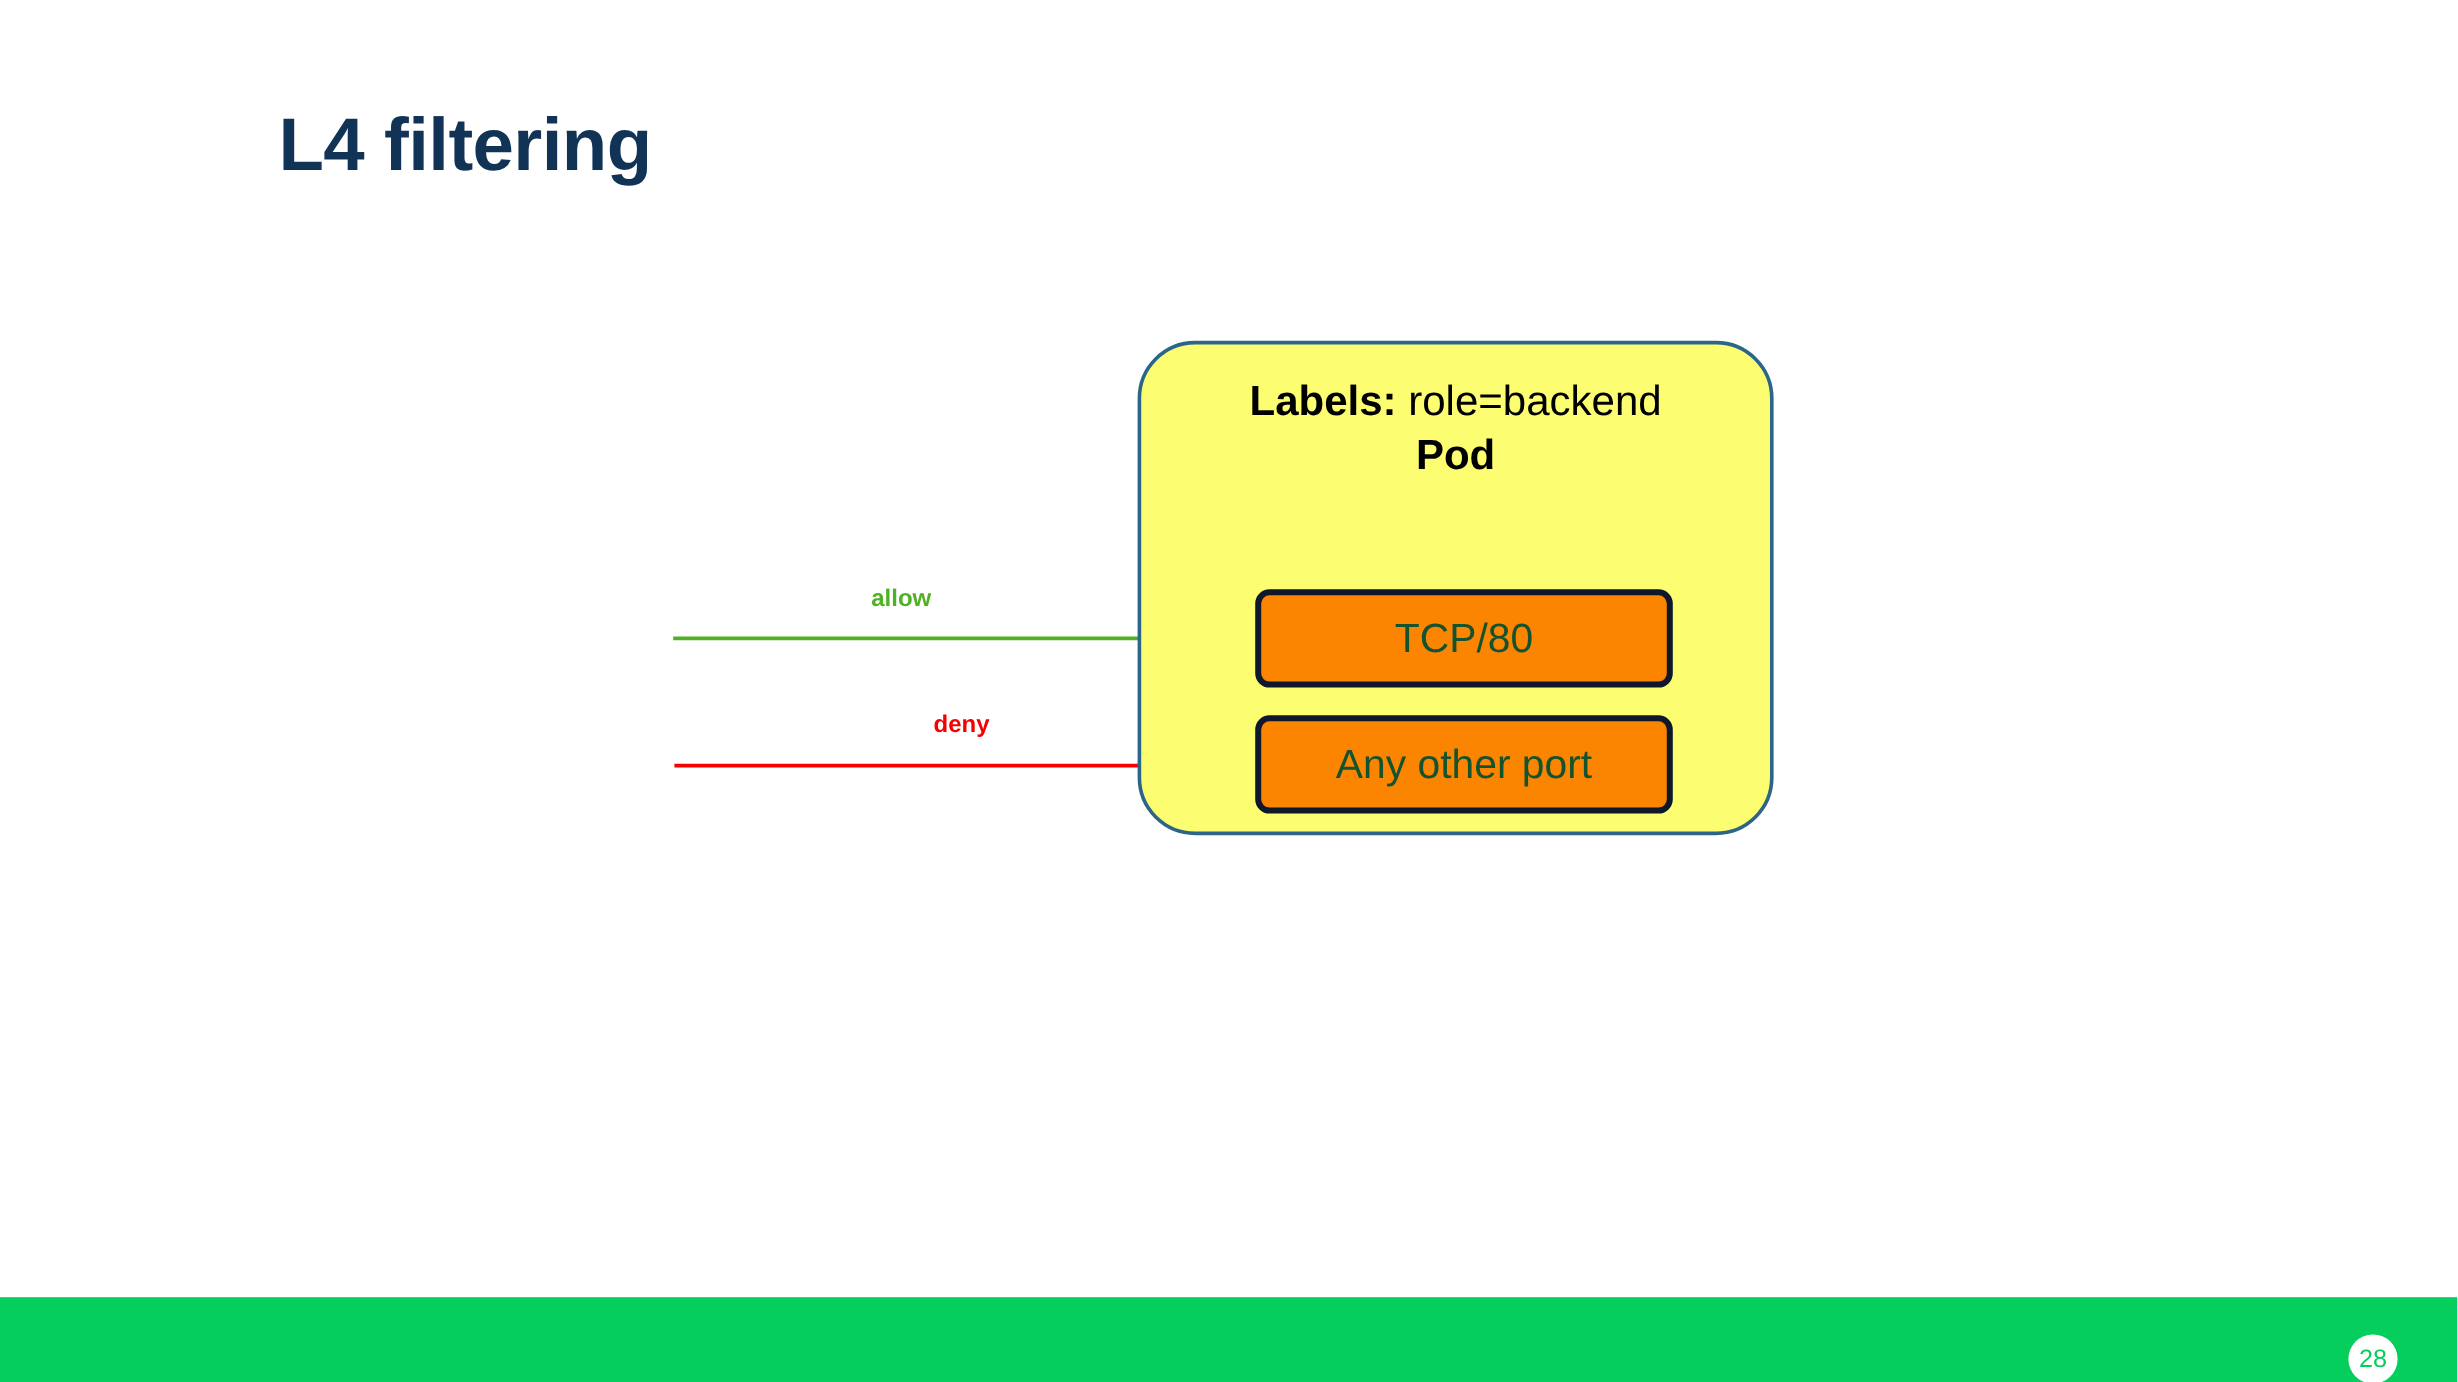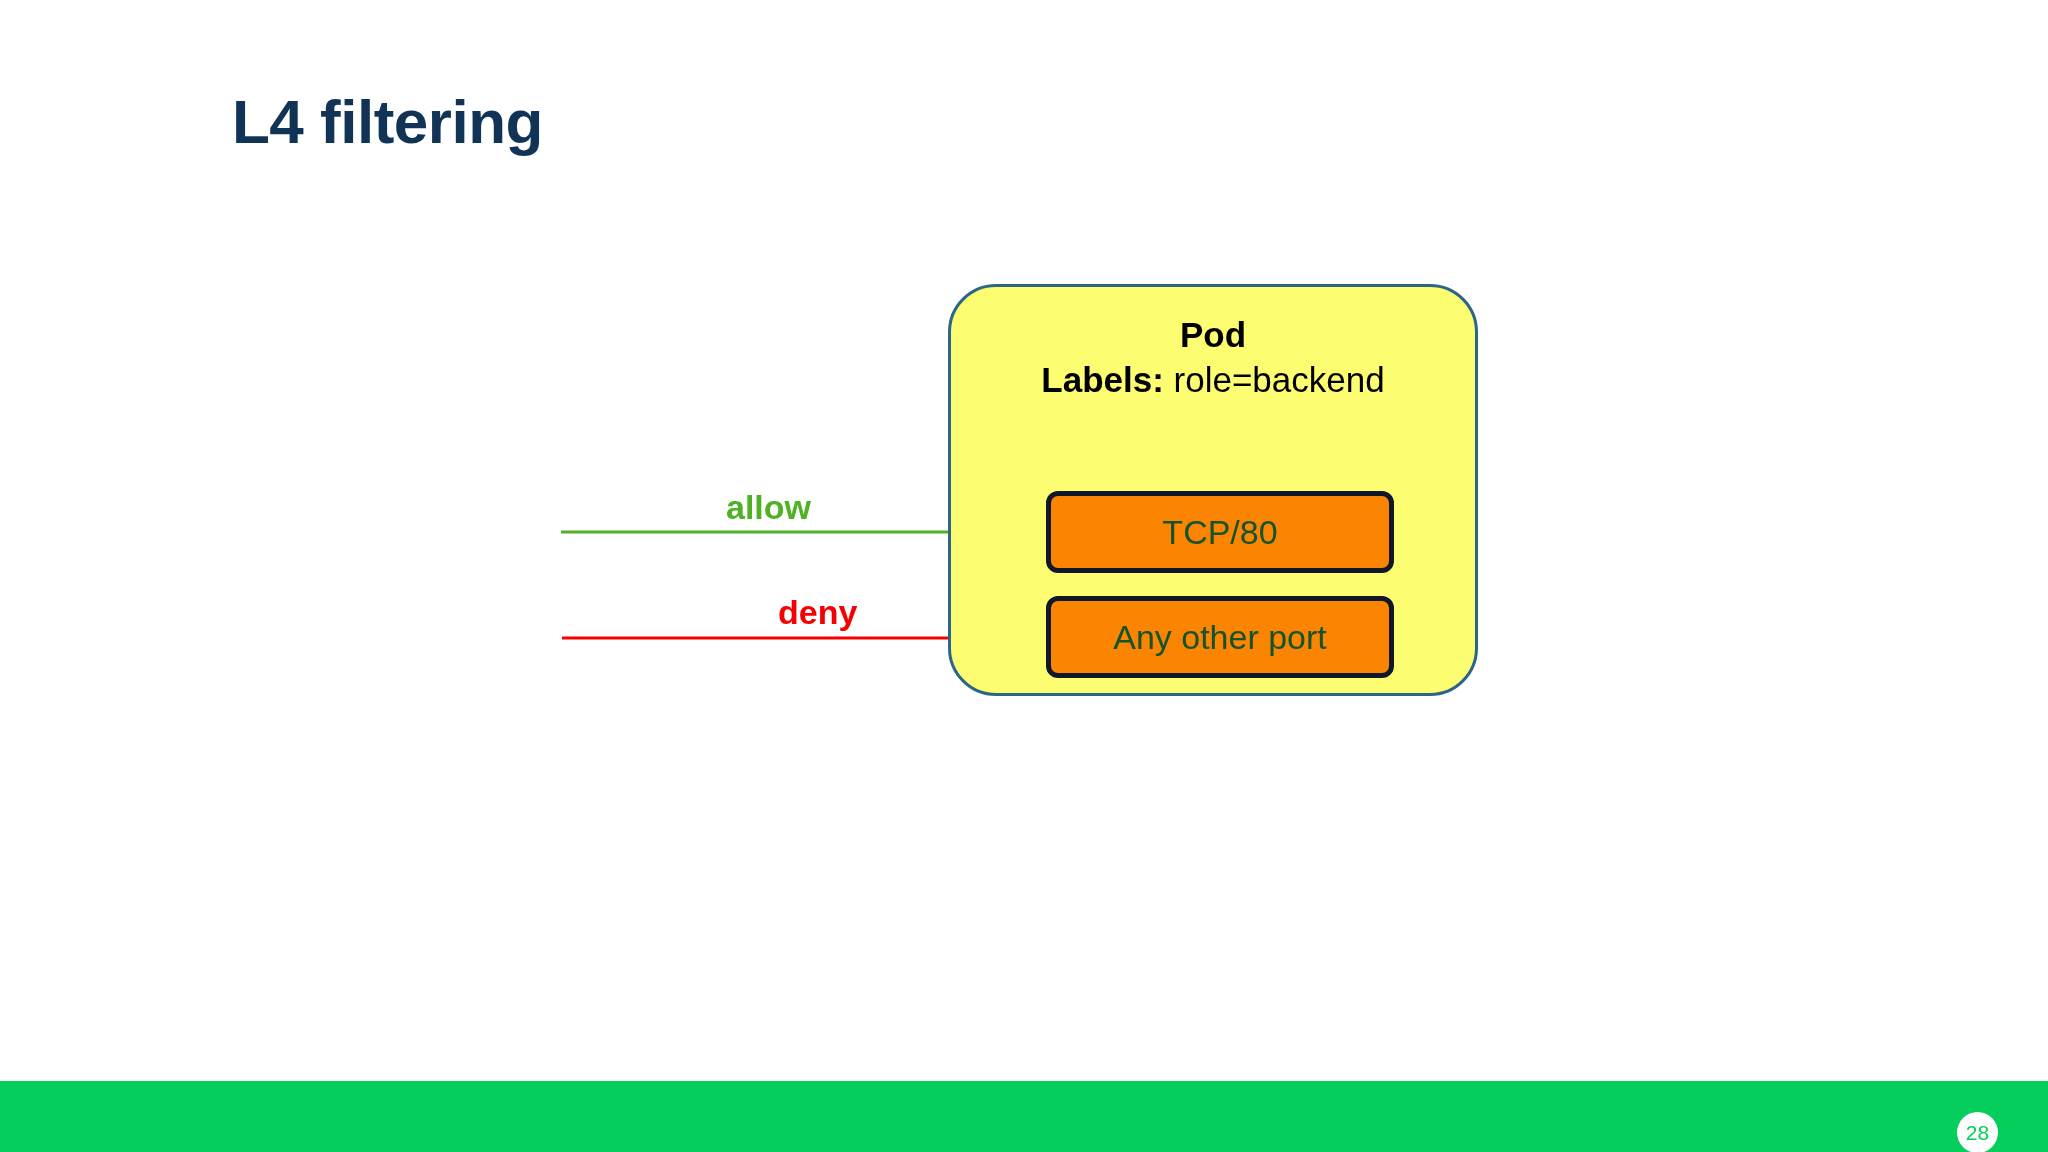--- a/index.html
+++ b/index.html
@@ -89,21 +89,21 @@
     color: #14532d;
     font-size: 34px;
     white-space: nowrap;
   }
   #port-box-allowed { top: 491px; }
   #port-box-denied  { top: 596px; }
 
   
   .flow-label {
     position: absolute;
-    font-size: 34px;
+    font-size: 20px;
     font-weight: bold;
     white-space: nowrap;
   }
   #label-allow {
     left: 726px;
     top: 488px;
     color: #4fb123;
   }
   #label-deny {
     left: 734px;
@@ -155,25 +155,25 @@
     <line x1="561" y1="532" x2="1038" y2="532" stroke="#4fb123" stroke-width="3.2" marker-end="url(#head-allow)"></line>
     <line x1="562" y1="638" x2="1038" y2="638" stroke="#f60000" stroke-width="3.2" marker-end="url(#head-deny)"></line>
   </svg>
 
   <div class="flow-label" id="label-allow">allow</div>
   <div class="flow-label" id="label-deny">deny</div>
 
   <div id="pod-box">
     <div id="pod-text">
       <span class="ln">
-        <b>Pod</b>
+        <b>Labels:</b>
+        <span>role=backend</span>
       </span>
       <span class="ln">
-        <b>Labels:</b>
-        <span>role=backend</span>
+        <b>Pod</b>
       </span>
     </div>
   </div>
 
   <div class="port-box" id="port-box-allowed">TCP/80</div>
   <div class="port-box" id="port-box-denied">Any other port</div>
 
   <div id="footer-bar"></div>
   <div id="page-number-badge">28</div>
 

